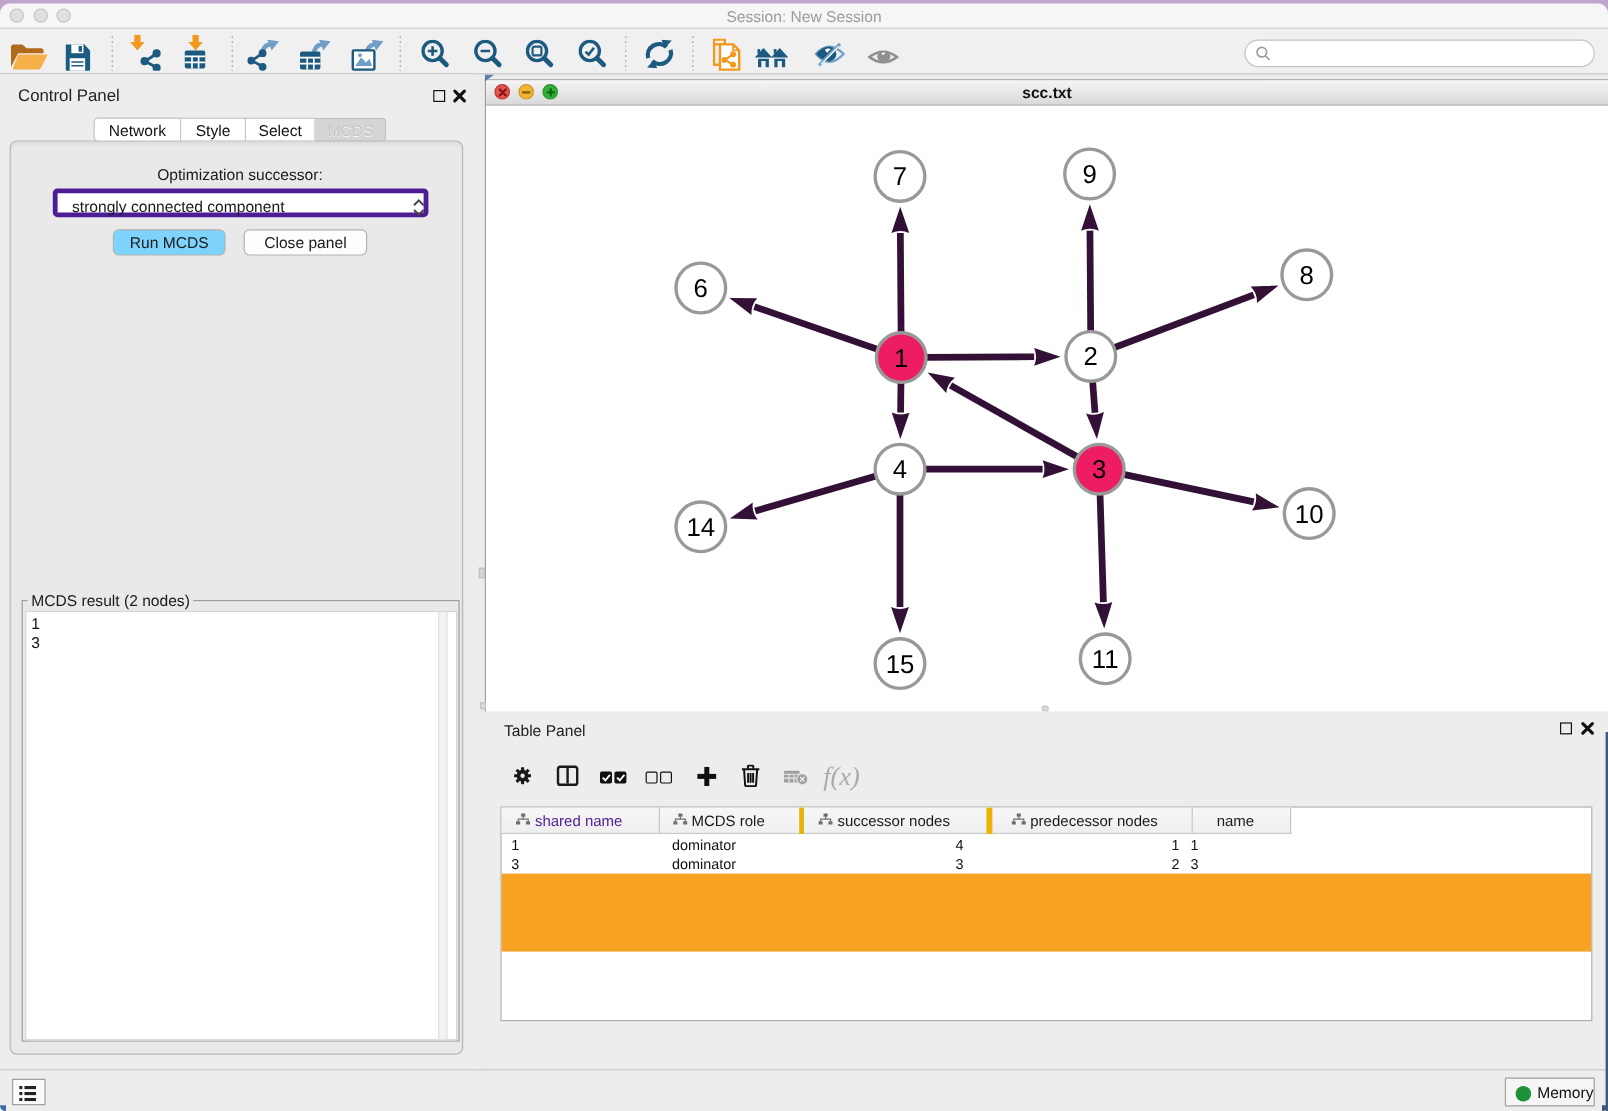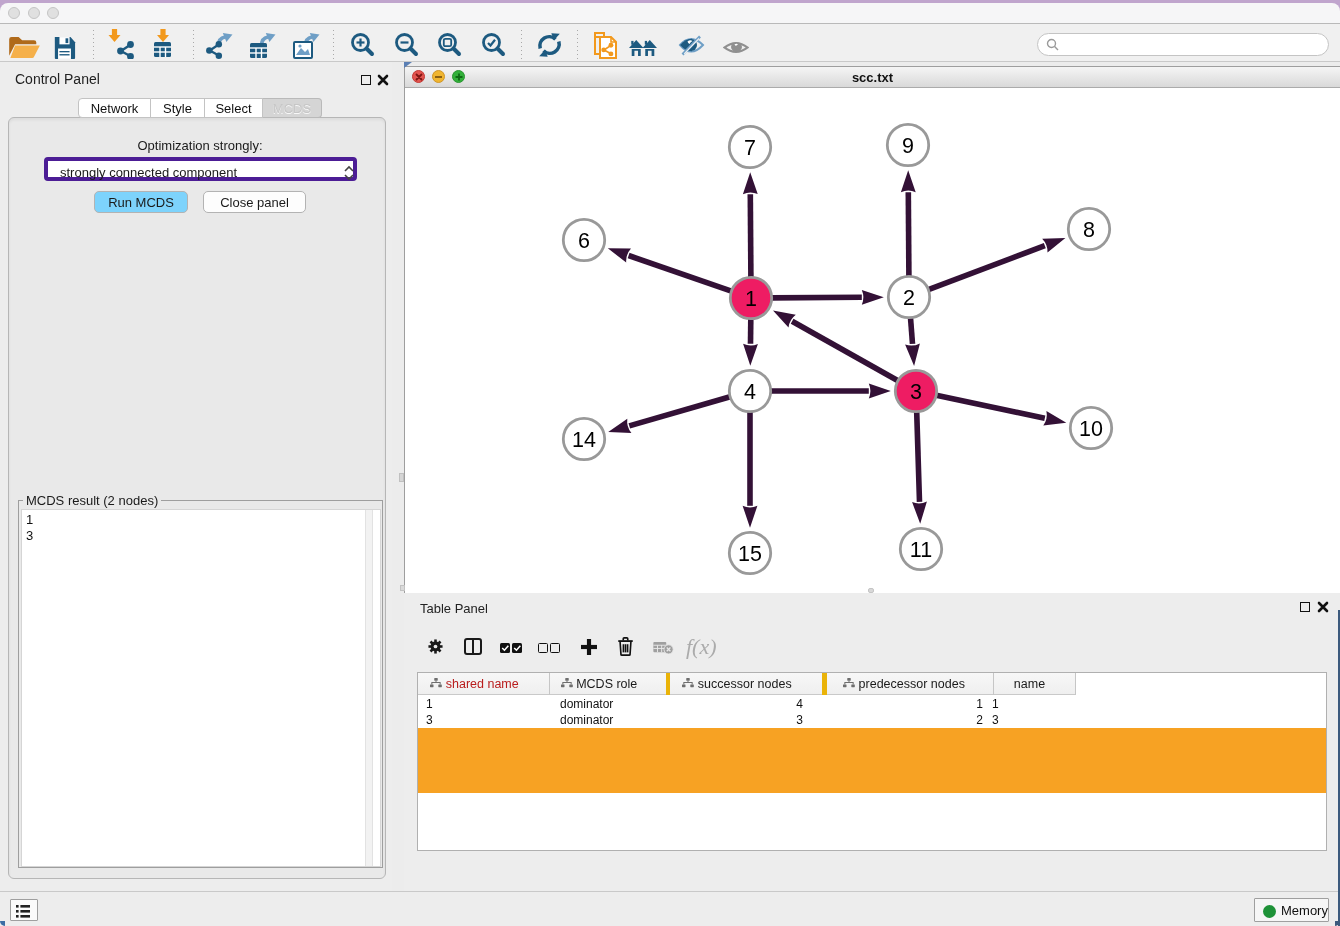--- a/index.html
+++ b/index.html
@@ -4,20 +4,21 @@
 html,body { width:1340px; height:926px; overflow:hidden; font-family:"Liberation Sans", sans-serif; background:#ececec; }
 .abs { position:absolute; }
 </style></head>
 <body>
 
 <div class="abs" style="left:0;top:0;width:1340px;height:14px;background:#c0a5cd;"></div>
 <div class="abs" style="left:0;top:3px;width:1340px;height:21px;background:#f6f6f7;border-bottom:1px solid #b9b9b9;border-radius:8px 8px 0 0;">
   <div class="abs" style="left:7.5px;top:3.5px;width:12px;height:12px;border-radius:50%;background:#e0e0e0;border:1px solid #c5c5c5;"></div>
   <div class="abs" style="left:27.5px;top:3.5px;width:12px;height:12px;border-radius:50%;background:#e0e0e0;border:1px solid #c5c5c5;"></div>
   <div class="abs" style="left:47px;top:3.5px;width:12px;height:12px;border-radius:50%;background:#e0e0e0;border:1px solid #c5c5c5;"></div>
+  <div class="abs" style="left:0;top:3px;width:1340px;text-align:center;font-size:13px;color:#9b9b9b;">Session: New Session</div>
 </div>
 
 <div class="abs" style="left:0;top:24px;width:1340px;height:38px;background:#f0f0f0;border-bottom:1px solid #c9c9c9;">
   <svg class="abs" style="left:8px;top:12px" width="33" height="23" viewBox="0 0 28 22" preserveAspectRatio="none">
   <path d="M1 3 Q1 1 3 1 L9 1 L12 4 L22 4 Q24 4 24 6 L24 8 L6 8 L1 19 Z" fill="#b06a1a"></path>
   <path d="M6 9 L27 9 L22 20 Q21.7 21 20.5 21 L2 21 Z" fill="#f5b04a"></path>
 </svg>
 <svg class="abs" style="left:53px;top:12px" width="23" height="24" viewBox="0 0 25 23" preserveAspectRatio="none">
   <path d="M2 1 L19 1 L24 6 L24 21 Q24 22 23 22 L3 22 Q2 22 2 21 Z" fill="#1d5a80"></path>
   <rect x="7" y="1" width="11" height="7" fill="#fff"></rect>
@@ -194,21 +195,21 @@
     </svg>
 
   <div class="abs" style="left:8px;top:55px;width:378px;height:762px;background:#e9e9e9;border:1px solid #b6b6b6;border-radius:6px 6px 6px 6px;box-shadow:inset 0 2px 3px rgba(0,0,0,0.06);"></div>
 
   <div class="abs" style="left:78px;top:36px;height:20px;display:flex;">
     <div style="width:73px;height:20px;background:#fff;border:1px solid #c3c3c3;border-radius:4px 0 0 4px;font-size:13px;font-weight:400;color:#111;text-align:center;line-height:19px;">Network</div>
     <div style="width:54px;height:20px;background:#fff;border:1px solid #c3c3c3;border-left:none;font-size:13px;font-weight:400;color:#111;text-align:center;line-height:19px;">Style</div>
     <div style="width:58px;height:20px;background:#fff;border:1px solid #c3c3c3;border-left:none;font-size:13px;font-weight:400;color:#111;text-align:center;line-height:19px;">Select</div>
     <div style="width:59px;height:20px;background:#d5d5d5;border:1px solid #b9b9b9;border-left:none;border-radius:0 4px 4px 0;font-size:13px;font-weight:400;color:#c6c6c6;text-align:center;line-height:19px;text-shadow:0 1px 0 #f8f8f8;">MCDS</div>
   </div>
-  <div class="abs" style="left:8px;top:76px;width:384px;text-align:center;font-size:13px;color:#1a1a1a;">Optimization strongly:</div>
+  <div class="abs" style="left:8px;top:76px;width:384px;text-align:center;font-size:13px;color:#1a1a1a;">Optimization successor:</div>
 
   <div class="abs" style="left:44px;top:95px;width:313px;height:24px;background:#fff;border:4px solid #4c1d95;border-radius:4px;">
     <div class="abs" style="left:12px;top:4px;font-size:13px;color:#1a1a1a;">strongly connected component</div>
     <svg class="abs" style="left:294px;top:4px" width="14" height="16" viewBox="0 0 14 16">
         <path d="M3 6 L7 2 L11 6" fill="none" stroke="#444" stroke-width="1.6"></path>
         <path d="M3 10 L7 14 L11 10" fill="none" stroke="#444" stroke-width="1.6"></path>
       </svg>
   </div>
 
   <div class="abs" style="left:94px;top:129px;width:94px;height:22px;background:#7dd3fc;border:1px solid #b3b3b3;border-radius:5px;font-size:13px;color:#1a1a1a;text-align:center;line-height:21px;">Run MCDS</div>
@@ -354,21 +355,21 @@
         <line x1="4.5" y1="3.5" x2="4.5" y2="11"></line>
         <line x1="9" y1="3.5" x2="9" y2="11"></line>
       </g>
  <circle cx="16.5" cy="8" r="5" fill="#a0a0a0" stroke="#eaeaea" stroke-width="1"></circle>
  <path d="M14.5 6 L18.5 10 M18.5 6 L14.5 10" stroke="#eaeaea" stroke-width="1.3"></path>
 </svg>
 <div class="abs" style="left:282px;top:41px;font-family:'Liberation Serif',serif;font-style:italic;font-size:22px;color:#ababab;">f(x)</div>
 
   <div class="abs" style="left:13px;top:79px;width:910px;height:179px;background:#fff;border:1px solid #b0b0b0;">
     <div class="abs" style="left:0;top:0;width:658px;height:22px;background:linear-gradient(#f7f7f7,#efefef);border-bottom:1px solid #c9c9c9;"></div>
-<div class="abs" style="left:0px;top:0;width:132px;height:22px;border-right:1px solid #c6c6c6;text-align:center;font-size:12.5px;color:#b91c1c;line-height:23px;padding-right:18px;"><svg width="12" height="12" viewBox="0 0 13 12" style="vertical-align:-1px">
+<div class="abs" style="left:0px;top:0;width:132px;height:22px;border-right:1px solid #c6c6c6;text-align:center;font-size:12.5px;color:#4c1d95;line-height:23px;padding-right:18px;"><svg width="12" height="12" viewBox="0 0 13 12" style="vertical-align:-1px">
           <g fill="#6e6e6e">
             <rect x="4.6" y="0.5" width="3.8" height="3" rx="0.5"></rect>
             <rect x="0" y="7.5" width="3.8" height="3" rx="0.5"></rect>
             <rect x="9" y="7.5" width="3.8" height="3" rx="0.5"></rect>
           </g>
           <path d="M6.5 3.5 L6.5 5.5 M2 7.5 L2 5.5 L11 5.5 L11 7.5" stroke="#6e6e6e" stroke-width="1.1" fill="none"></path>
         </svg> shared name</div>
 <div class="abs" style="left:132px;top:0;width:120px;height:22px;border-right:4px solid #eab308;text-align:center;font-size:12.5px;color:#1a1a1a;line-height:23px;padding-right:18px;"><svg width="12" height="12" viewBox="0 0 13 12" style="vertical-align:-1px">
           <g fill="#6e6e6e">
             <rect x="4.6" y="0.5" width="3.8" height="3" rx="0.5"></rect>

